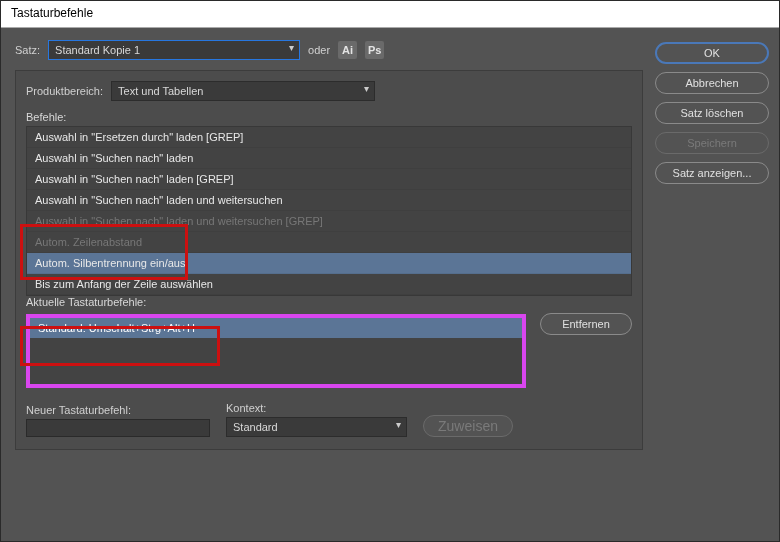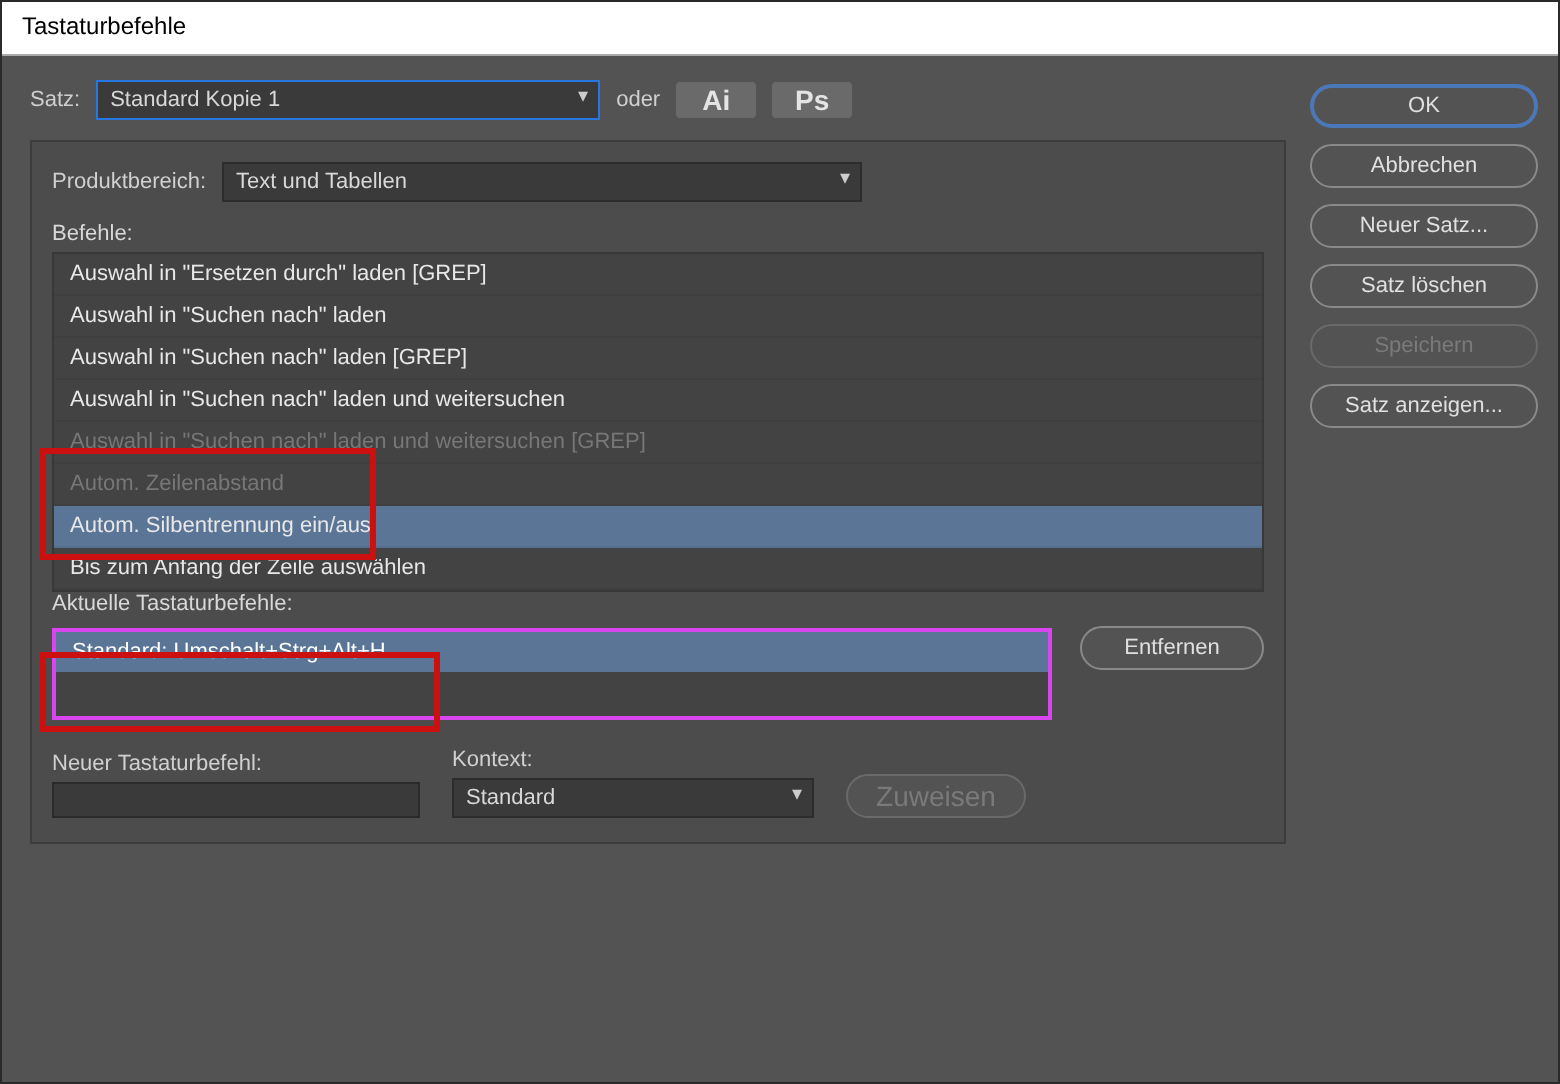--- a/index.html
+++ b/index.html
@@ -11,33 +11,33 @@
 .side { width: 116px; display: flex; flex-direction: column; gap: 8px; padding-top: 2px; }
 .side button { background: #535353; border: 1px solid #8a8a8a; border-radius: 12px; color: #e0e0e0; font-size: 11px; height: 22px; cursor: pointer; }
 .side button.primary { border: 2px solid #4a78b8; }
 .side button.disabled { color: #7a7a7a; border-color: #6a6a6a; }
 .row { display: flex; align-items: center; gap: 8px; margin-bottom: 10px; }
 .label { color: #d0d0d0; }
 .select { background: #3a3a3a; border: 1px solid #2c2c2c; color: #d8d8d8; font-size: 11px; height: 20px; padding: 1px 18px 1px 6px; appearance: none; position: relative; }
 .select-wrap { position: relative; display: inline-block; }
 .select-wrap::after { content: "▾"; position: absolute; right: 6px; top: 2px; color: #ccc; font-size: 10px; pointer-events: none; }
 .satz-select { width: 252px; border: 1px solid #2777e0; }
-.area-select { width: 320px; }
-.icon-badge { width: 40px; height: 18px; background: #6a6a6a; border-radius: 2px; display: inline-flex; align-items: center; justify-content: center; color: #e4e4e4; font-size: 14px; font-weight: bold; }
+.area-select { width: 264px; }
+.icon-badge { width: 19px; height: 18px; background: #6a6a6a; border-radius: 2px; display: inline-flex; align-items: center; justify-content: center; color: #e4e4e4; font-size: 11px; font-weight: bold; }
 .panel { border: 1px solid #3c3c3c; background: #4c4c4c; padding: 10px 10px 12px 10px; margin-top: 6px; }
 .section-label { color: #d8d8d8; margin-bottom: 3px; }
 .listbox { background: #434343; border: 1px solid #383838; height: 170px; overflow-y: auto; overflow-x: hidden; margin-top: 2px; position: relative; }
 .list-item { padding: 4px 8px; color: #e8e8e8; cursor: default; border-bottom: 1px solid rgba(0,0,0,0.06); white-space: nowrap; text-overflow: ellipsis; overflow: hidden; position: relative; }
 .list-item.selected { background: #5b7596; }
 .list-item.dim { color: #777; }
 .highlight-box { position: absolute; border: 3px solid #cc1010; pointer-events: none; z-index: 10; }
 .hl1 { left: 20px; top: 224px; width: 168px; height: 56px; }
 .hl2 { left: 20px; top: 326px; width: 200px; height: 40px; }
 .cur-label { }
-.cur-box { background: #434343; border: 2px solid #d946ef; height: 46px; margin-top: 3px; width: 500px; }
+.cur-box { background: #434343; border: 4px solid #d946ef; height: 74px; margin-top: 3px; width: 500px; }
 .cur-row-wrap { display: flex; gap: 14px; align-items: flex-start; }
 .cur-item { padding: 4px 8px; background: #5b7596; color: #fff; }
 .remove-btn { background: #535353; border: 1px solid #8a8a8a; border-radius: 12px; color: #e0e0e0; font-size: 11px; height: 22px; width: 92px; cursor: pointer; margin-top: 2px; }
 .bottom-row { display: flex; gap: 16px; margin-top: 14px; align-items: flex-end; }
 .col { display: flex; flex-direction: column; gap: 3px; }
 .textinput { background: #3a3a3a; border: 1px solid #2a2a2a; height: 18px; width: 184px; color: #d8d8d8; padding: 1px 4px; font-size: 11px; }
 .ctx-select { width: 181px; }
 .assign-btn { background: #535353; border: 1px solid #6a6a6a; border-radius: 12px; color: #7a7a7a; font-size: 14px; height: 22px; width: 90px; }
 .listbox::-webkit-scrollbar { width: 14px; }
 .listbox::-webkit-scrollbar-track { background: #434343; }
@@ -107,21 +107,20 @@
             </span>
           </div>
           <button class="assign-btn disabled">Zuweisen</button>
         </div>
       </div>
     </div>
 
     <div class="side">
       <button class="primary">OK</button>
       <button>Abbrechen</button>
-      <button>Neuer Satz...</button>
       <button>Satz löschen</button>
       <button class="disabled">Speichern</button>
       <button>Satz anzeigen...</button>
     </div>
   </div>
 
   <div class="highlight-box hl1"></div>
   <div class="highlight-box hl2"></div>
 </div>
 

